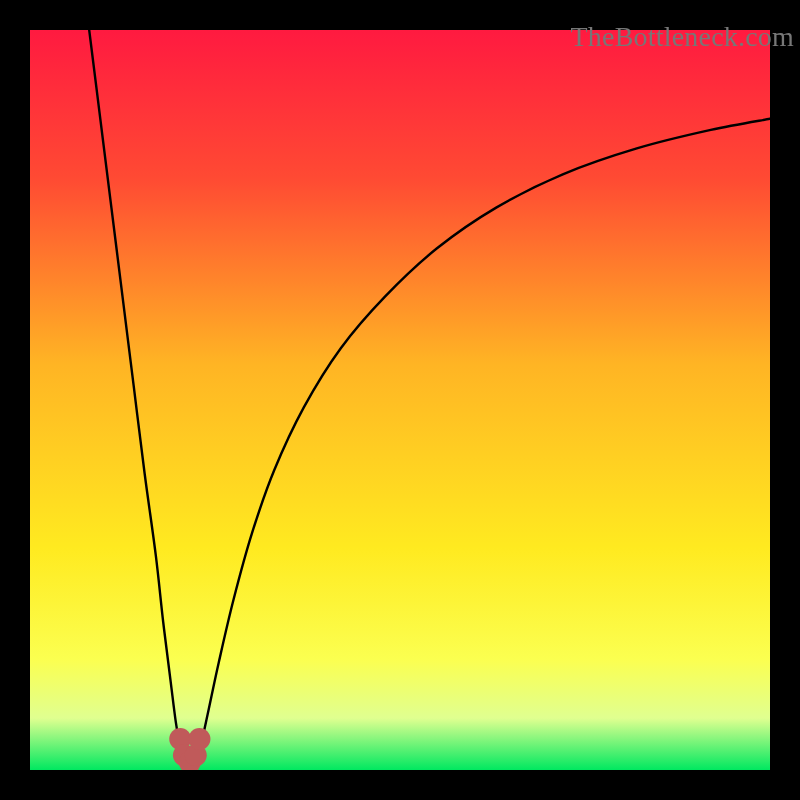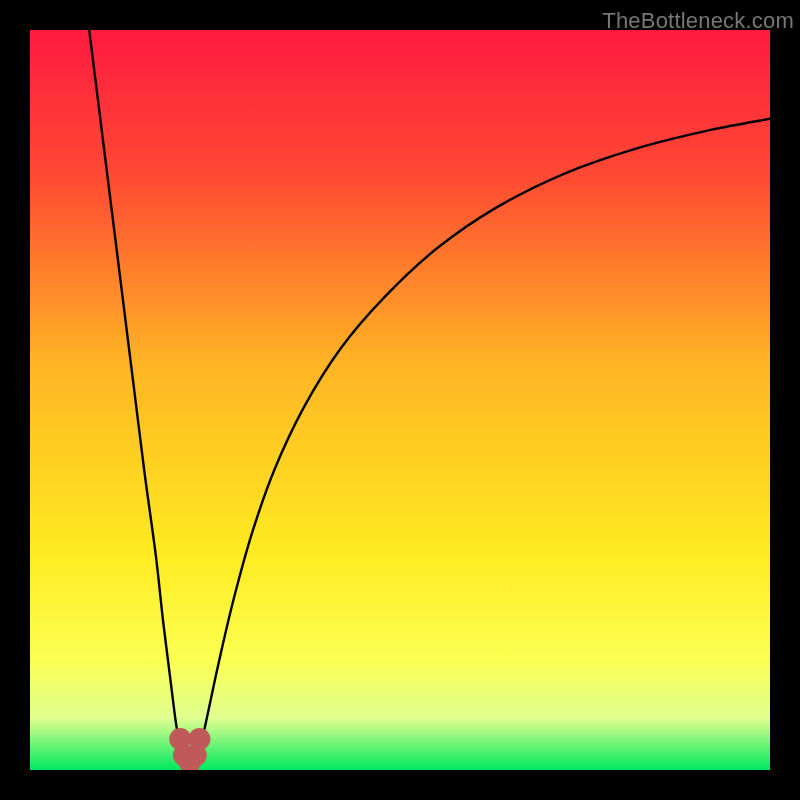--- a/index.html
+++ b/index.html
@@ -20,24 +20,24 @@
   }
   .plot {
     position: absolute;
     left: 30px;
     top: 30px;
     width: 740px;
     height: 740px;
   }
   .watermark {
     position: absolute;
-    top: 8px;
+    top: 21px;
     right: 6px;
-    font-family: Liberation Sans, sans-serif;
-    font-size: 22px;
+    font-family: Liberation Serif, serif;
+    font-size: 28px;
     color: #777777;
     letter-spacing: 0.2px;
   }
 </style>
 </head>
 <body>
 
 <div class="frame">
   <svg class="plot" viewBox="0 0 740 740" preserveAspectRatio="none">
     <defs>

